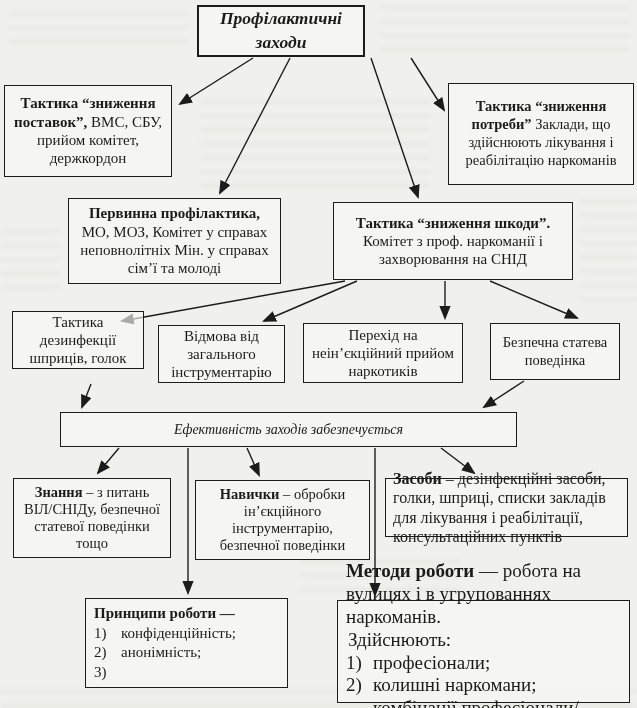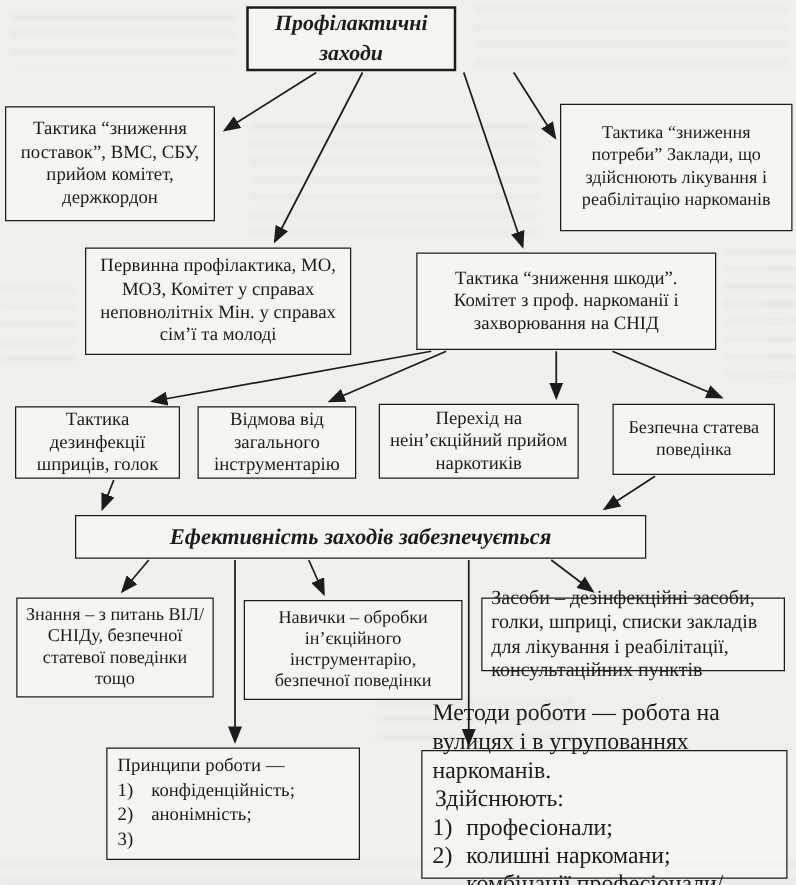--- a/index.html
+++ b/index.html
@@ -18,37 +18,37 @@
   #edge-layer line{stroke:#1c1c1c;stroke-width:1.4}
 
   .box{
     position:absolute;box-sizing:border-box;
     border:1.5px solid #1c1c1c;background:rgba(248,248,244,.65);
     display:flex;align-items:center;justify-content:flex-end;
     text-align:center;font-size:15px;line-height:1.22;padding:3px 6px;
   }
   .box .tx{width:100%}
   .left{text-align:left}
-  b{font-weight:normal}
+  b{font-weight:bold}
 
   .box-root{left:197px;top:5px;width:168px;height:52px;border-width:2px;}
   .box-root .tx{font-weight:bold;font-style:italic;font-size:17.5px;line-height:1.35}
 
   .box-supply{left:4px;top:85px;width:168px;height:92px}
   .box-need{left:448px;top:83px;width:186px;height:102px;font-size:14.5px;line-height:1.24}
   .box-primary{left:68px;top:198px;width:213px;height:86px}
   .box-harm{left:333px;top:202px;width:240px;height:78px}
 
-  .box-a{left:12px;top:325px;width:132px;height:58px}
+  .box-a{left:12px;top:311px;width:132px;height:58px}
   .box-b{left:158px;top:325px;width:127px;height:58px}
   .box-c{left:303px;top:323px;width:160px;height:60px}
   .box-d{left:490px;top:323px;width:130px;height:57px;font-size:14.5px}
 
   .box-wide{left:60px;top:412px;width:457px;height:35px}
-  .box-wide .tx{font-weight:bold;font-style:italic;font-size:18px}
+  .box-wide .tx{font-weight:normal;font-style:italic;font-size:14px}
 
   .box-knowledge{left:13px;top:478px;width:158px;height:80px;font-size:14.5px;line-height:1.18;padding:2px 5px}
   .box-skills{left:195px;top:480px;width:175px;height:80px;font-size:14.5px;line-height:1.18;padding:2px 5px}
   .box-means{left:385px;top:478px;width:243px;height:59px;font-size:16px;line-height:1.2;padding:3px 7px}
 
   .box-principles{left:85px;top:598px;width:203px;height:90px;font-size:15px;line-height:1.3;padding:4px 8px}
   .box-methods{left:337px;top:600px;width:293px;height:103px;font-size:19px;line-height:1.2;padding:3px 8px}
 
   .li{display:flex;align-items:flex-start}
   .li .num{flex:none;width:27px}

